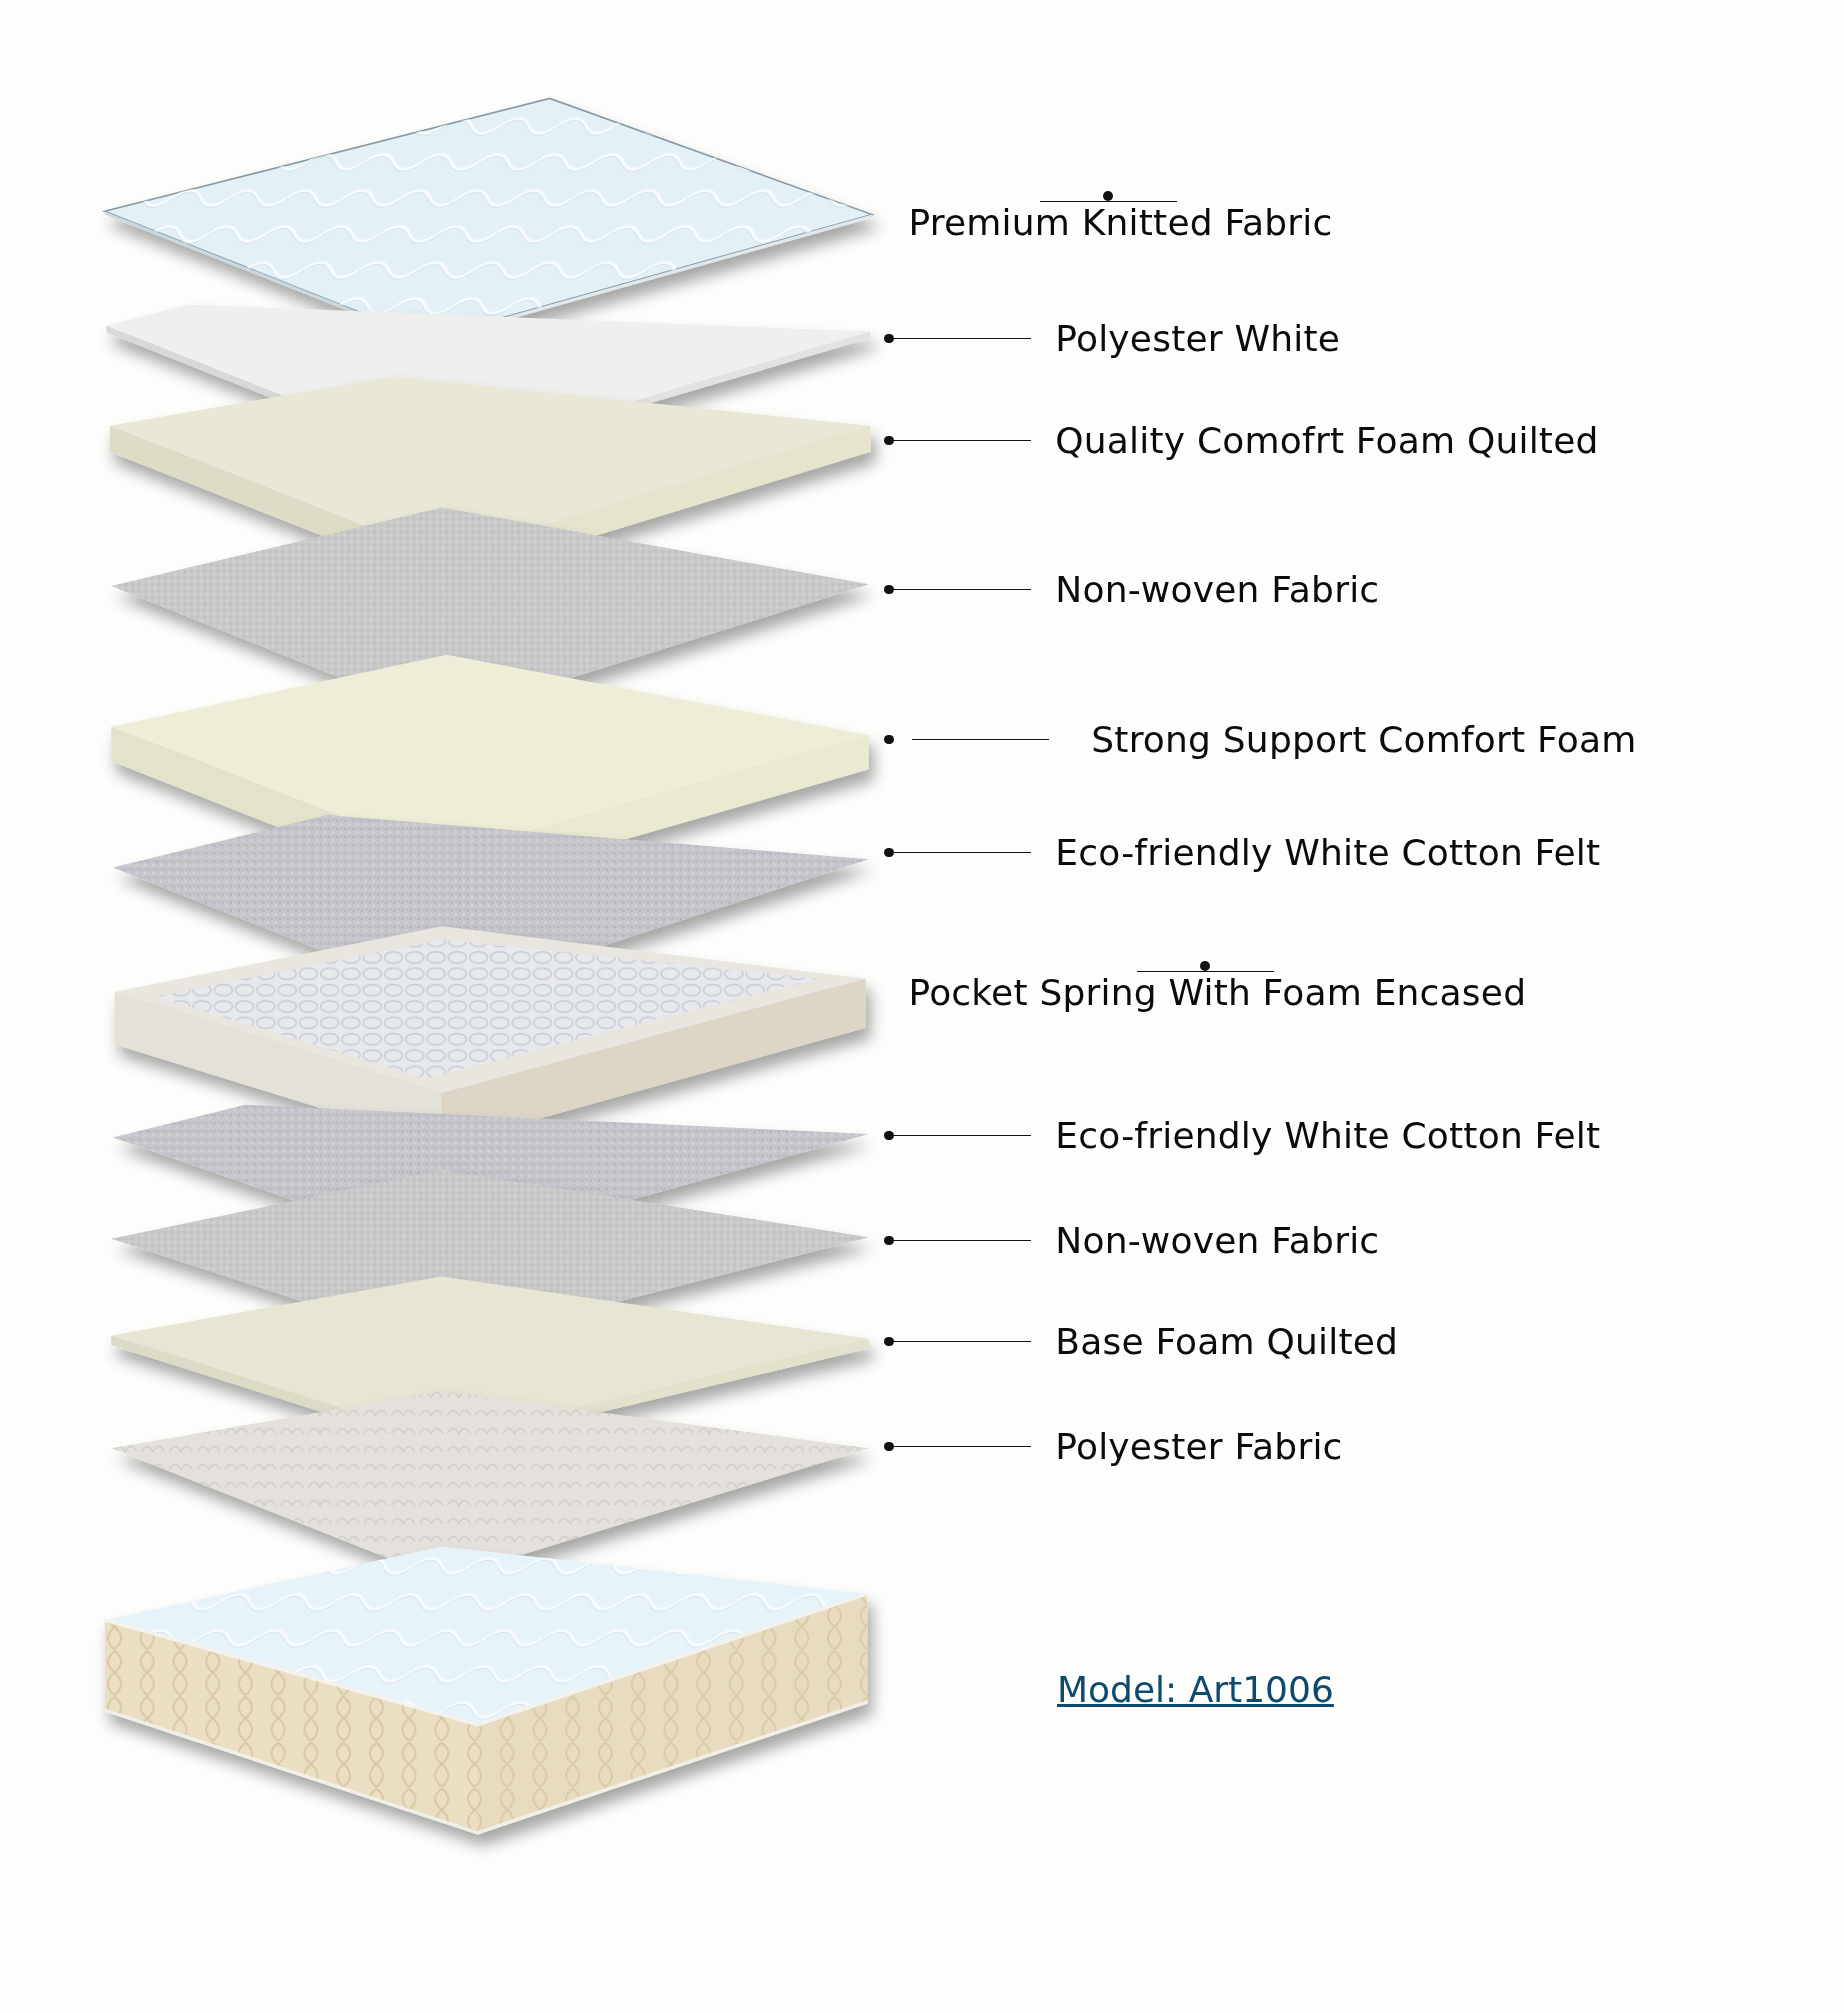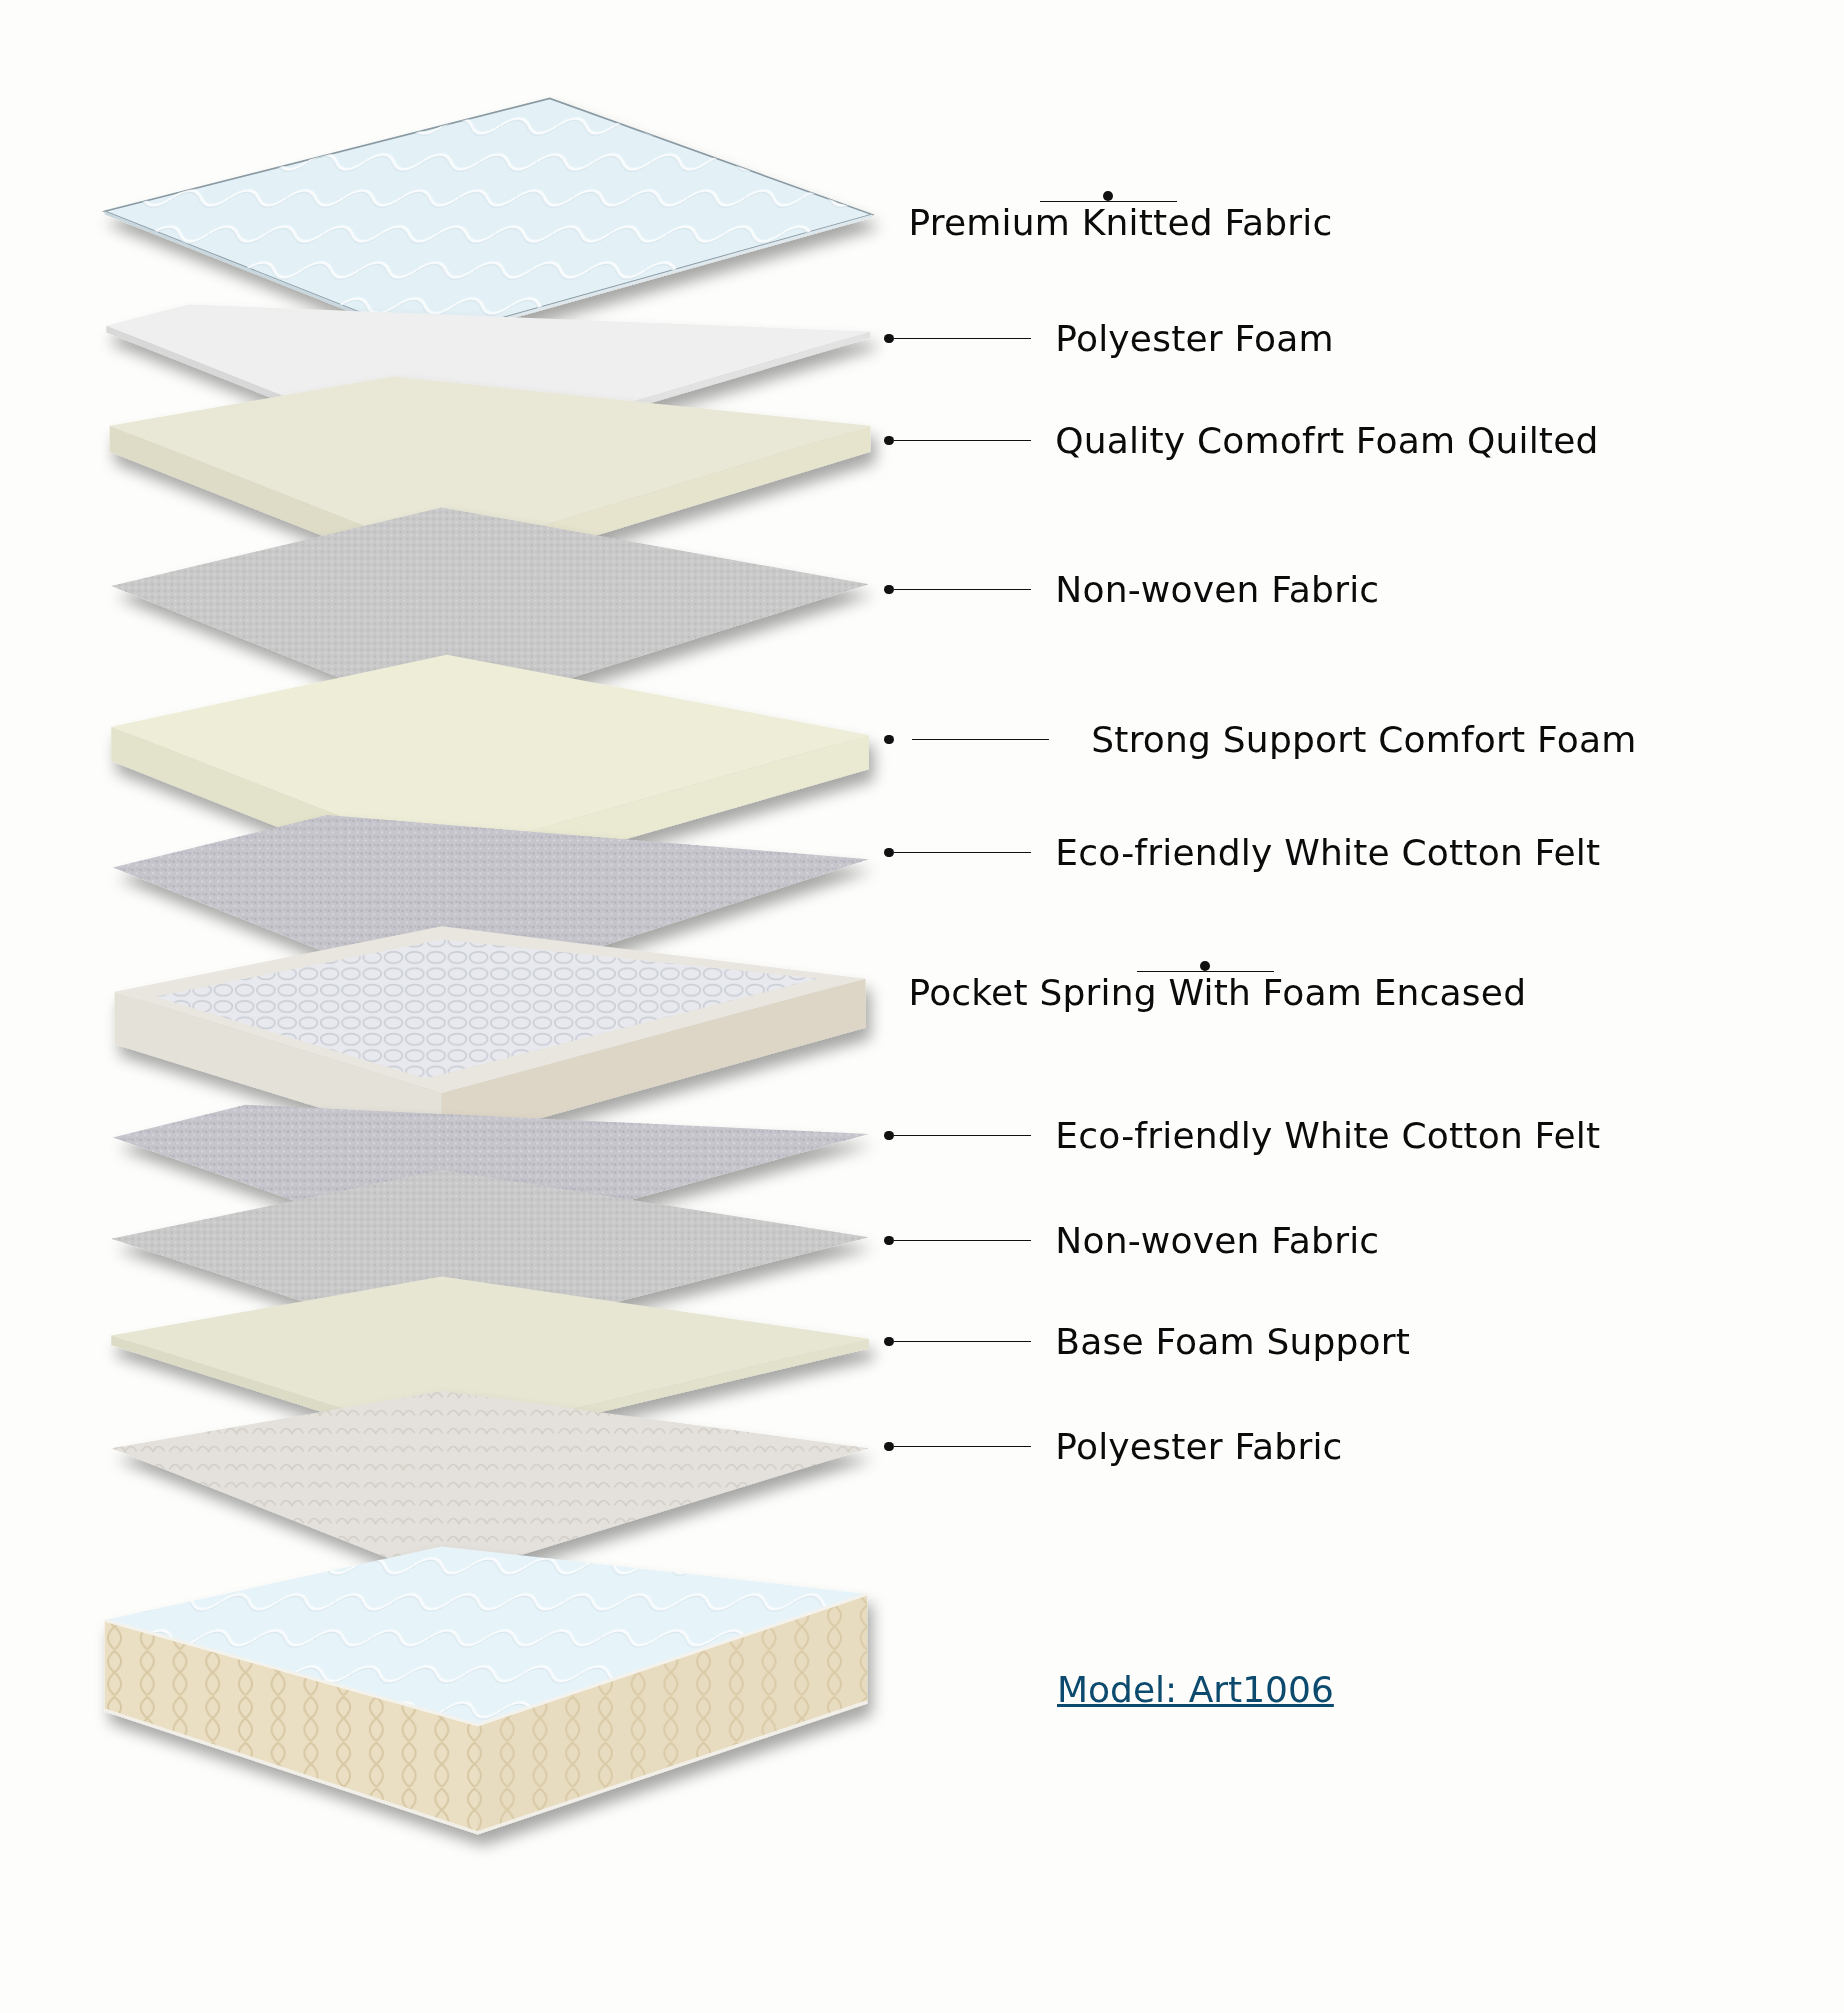--- a/index.html
+++ b/index.html
@@ -132,21 +132,21 @@
   </svg>
 
   <div class="callout" style="top:191px;flex-direction:column;">
     <span class="dot"></span>
     <span class="leader"></span>
     <span class="label">Premium Knitted Fabric</span>
   </div>
   <div class="callout" style="top:314px;">
     <span class="dot"></span>
     <span class="leader"></span>
-    <span class="label">Polyester Foam</span>
+    <span class="label">Polyester White</span>
   </div>
   <div class="callout" style="top:416px;">
     <span class="dot"></span>
     <span class="leader"></span>
     <span class="label">Quality Comofrt Foam Quilted</span>
   </div>
   <div class="callout" style="top:565px;">
     <span class="dot"></span>
     <span class="leader"></span>
     <span class="label">Non-woven Fabric</span>
@@ -172,21 +172,21 @@
     <span class="label">Eco-friendly White Cotton Felt</span>
   </div>
   <div class="callout" style="top:1216px;">
     <span class="dot"></span>
     <span class="leader"></span>
     <span class="label">Non-woven Fabric</span>
   </div>
   <div class="callout" style="top:1317px;">
     <span class="dot"></span>
     <span class="leader"></span>
-    <span class="label">Base Foam Support</span>
+    <span class="label">Base Foam Quilted</span>
   </div>
   <div class="callout" style="top:1422px;">
     <span class="dot"></span>
     <span class="leader"></span>
     <span class="label">Polyester Fabric</span>
   </div>
 
   <div class="model">Model: Art1006</div>
 </div>
 

